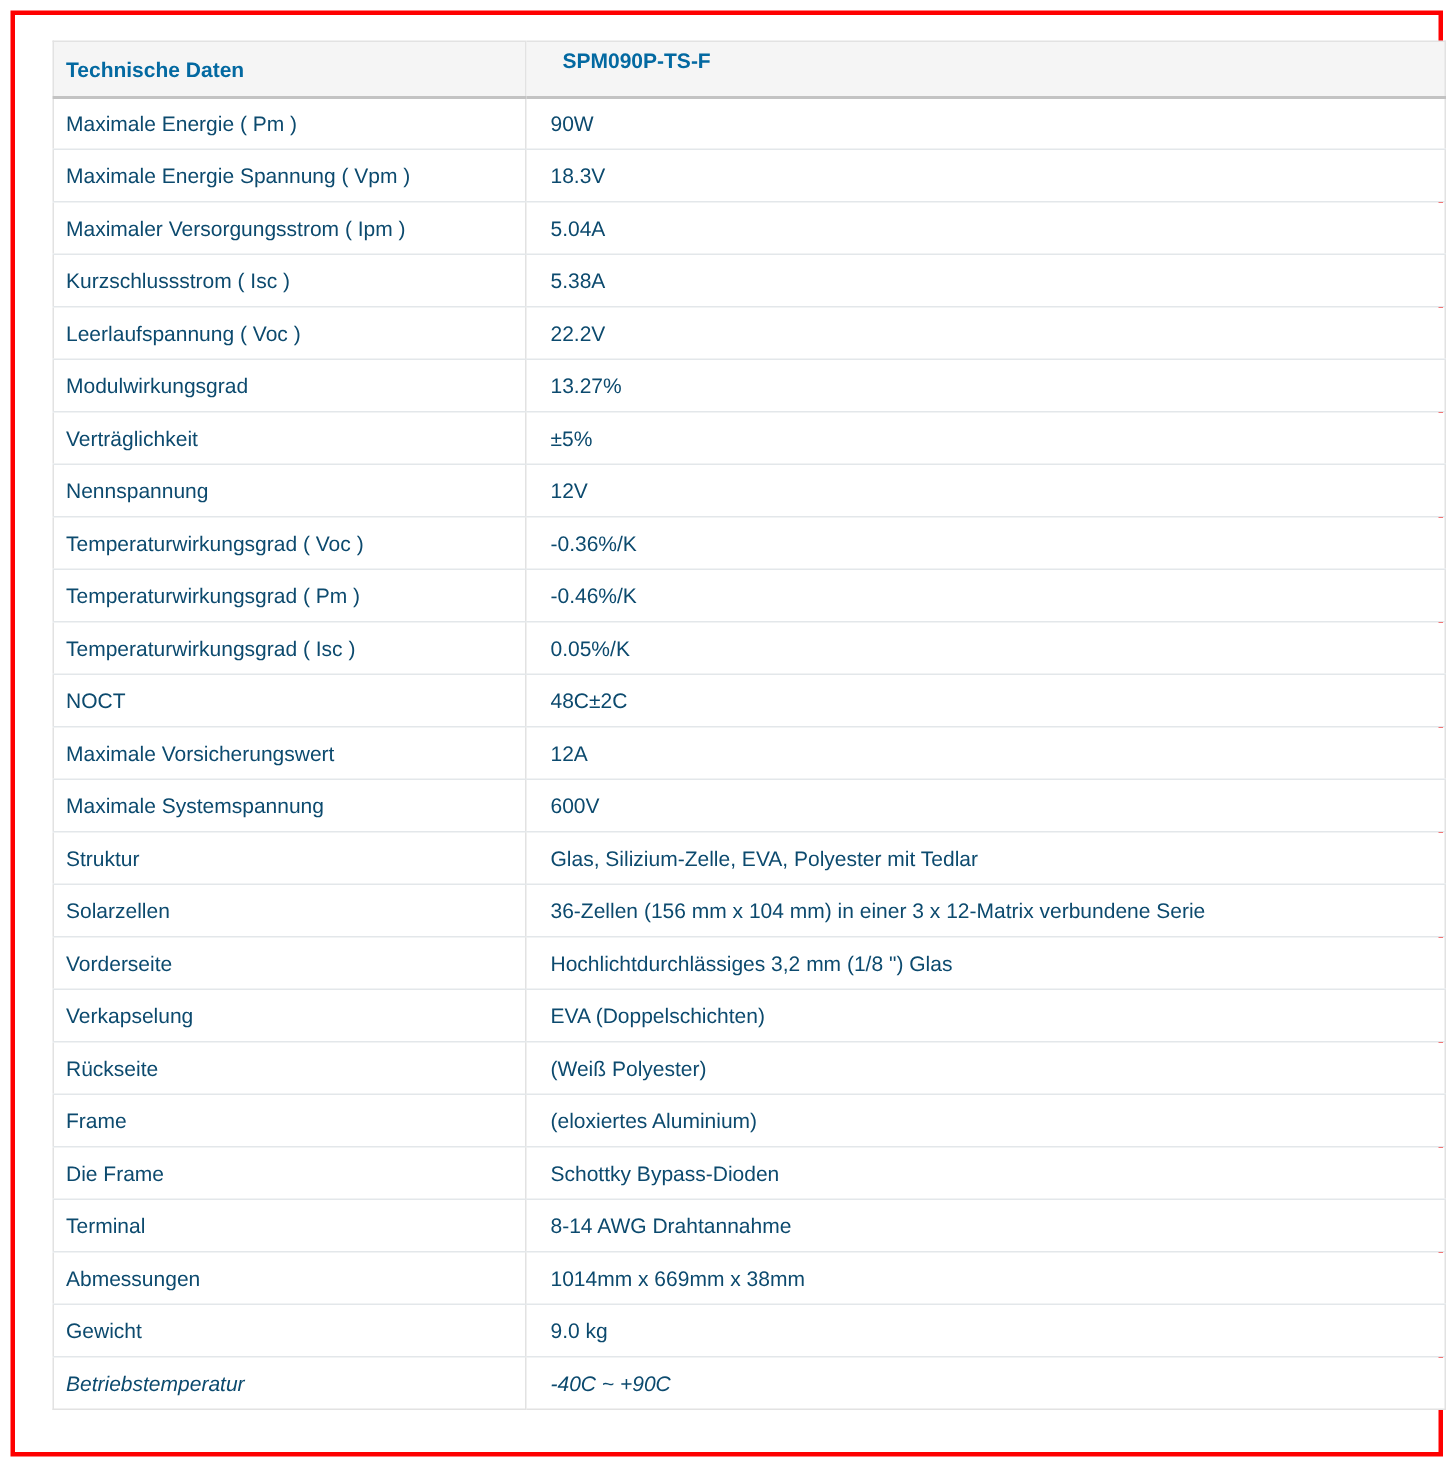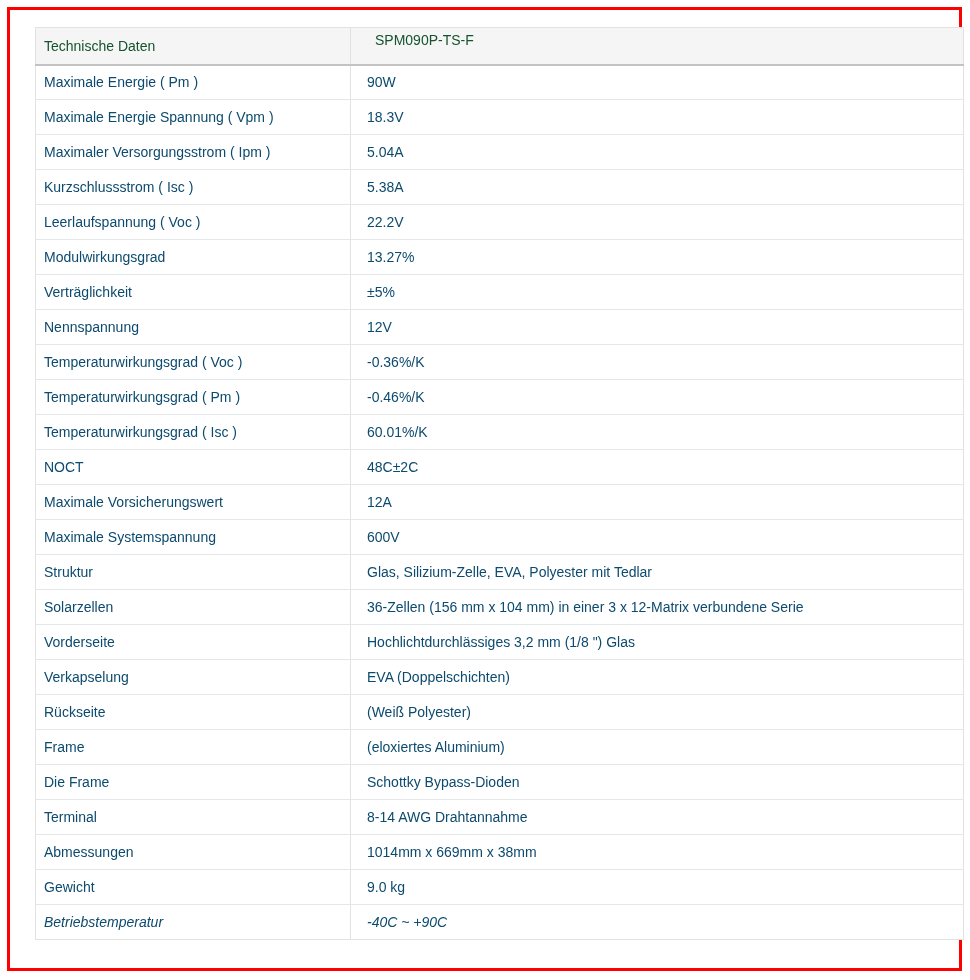--- a/index.html
+++ b/index.html
@@ -33,22 +33,22 @@
   col.c-value { width: 613px; }
   th, td {
     height: 35px;
     font-size: 14px;
     text-align: left;
     vertical-align: middle;
     white-space: nowrap;
     overflow: hidden;
   }
   th {
-    font-weight: normal;
-    color: #14532d;
+    font-weight: bold;
+    color: #0369a1;
     background: #f5f5f5;
     border-bottom: 2px solid #c3c3c3;
     height: 37px;
   }
   td {
     font-weight: normal;
     color: #0c4a6e;
     border-bottom: 1px solid #e3e7ea;
     background: #ffffff;
   }
@@ -111,21 +111,21 @@
       <tr>
         <td class="col-label">Temperaturwirkungsgrad ( Voc )</td>
         <td class="col-value">-0.36%/K</td>
       </tr>
       <tr>
         <td class="col-label">Temperaturwirkungsgrad ( Pm )</td>
         <td class="col-value">-0.46%/K</td>
       </tr>
       <tr>
         <td class="col-label">Temperaturwirkungsgrad ( Isc )</td>
-        <td class="col-value">60.01%/K</td>
+        <td class="col-value">0.05%/K</td>
       </tr>
       <tr>
         <td class="col-label">NOCT</td>
         <td class="col-value">48C±2C</td>
       </tr>
       <tr>
         <td class="col-label">Maximale Vorsicherungswert</td>
         <td class="col-value">12A</td>
       </tr>
       <tr>

